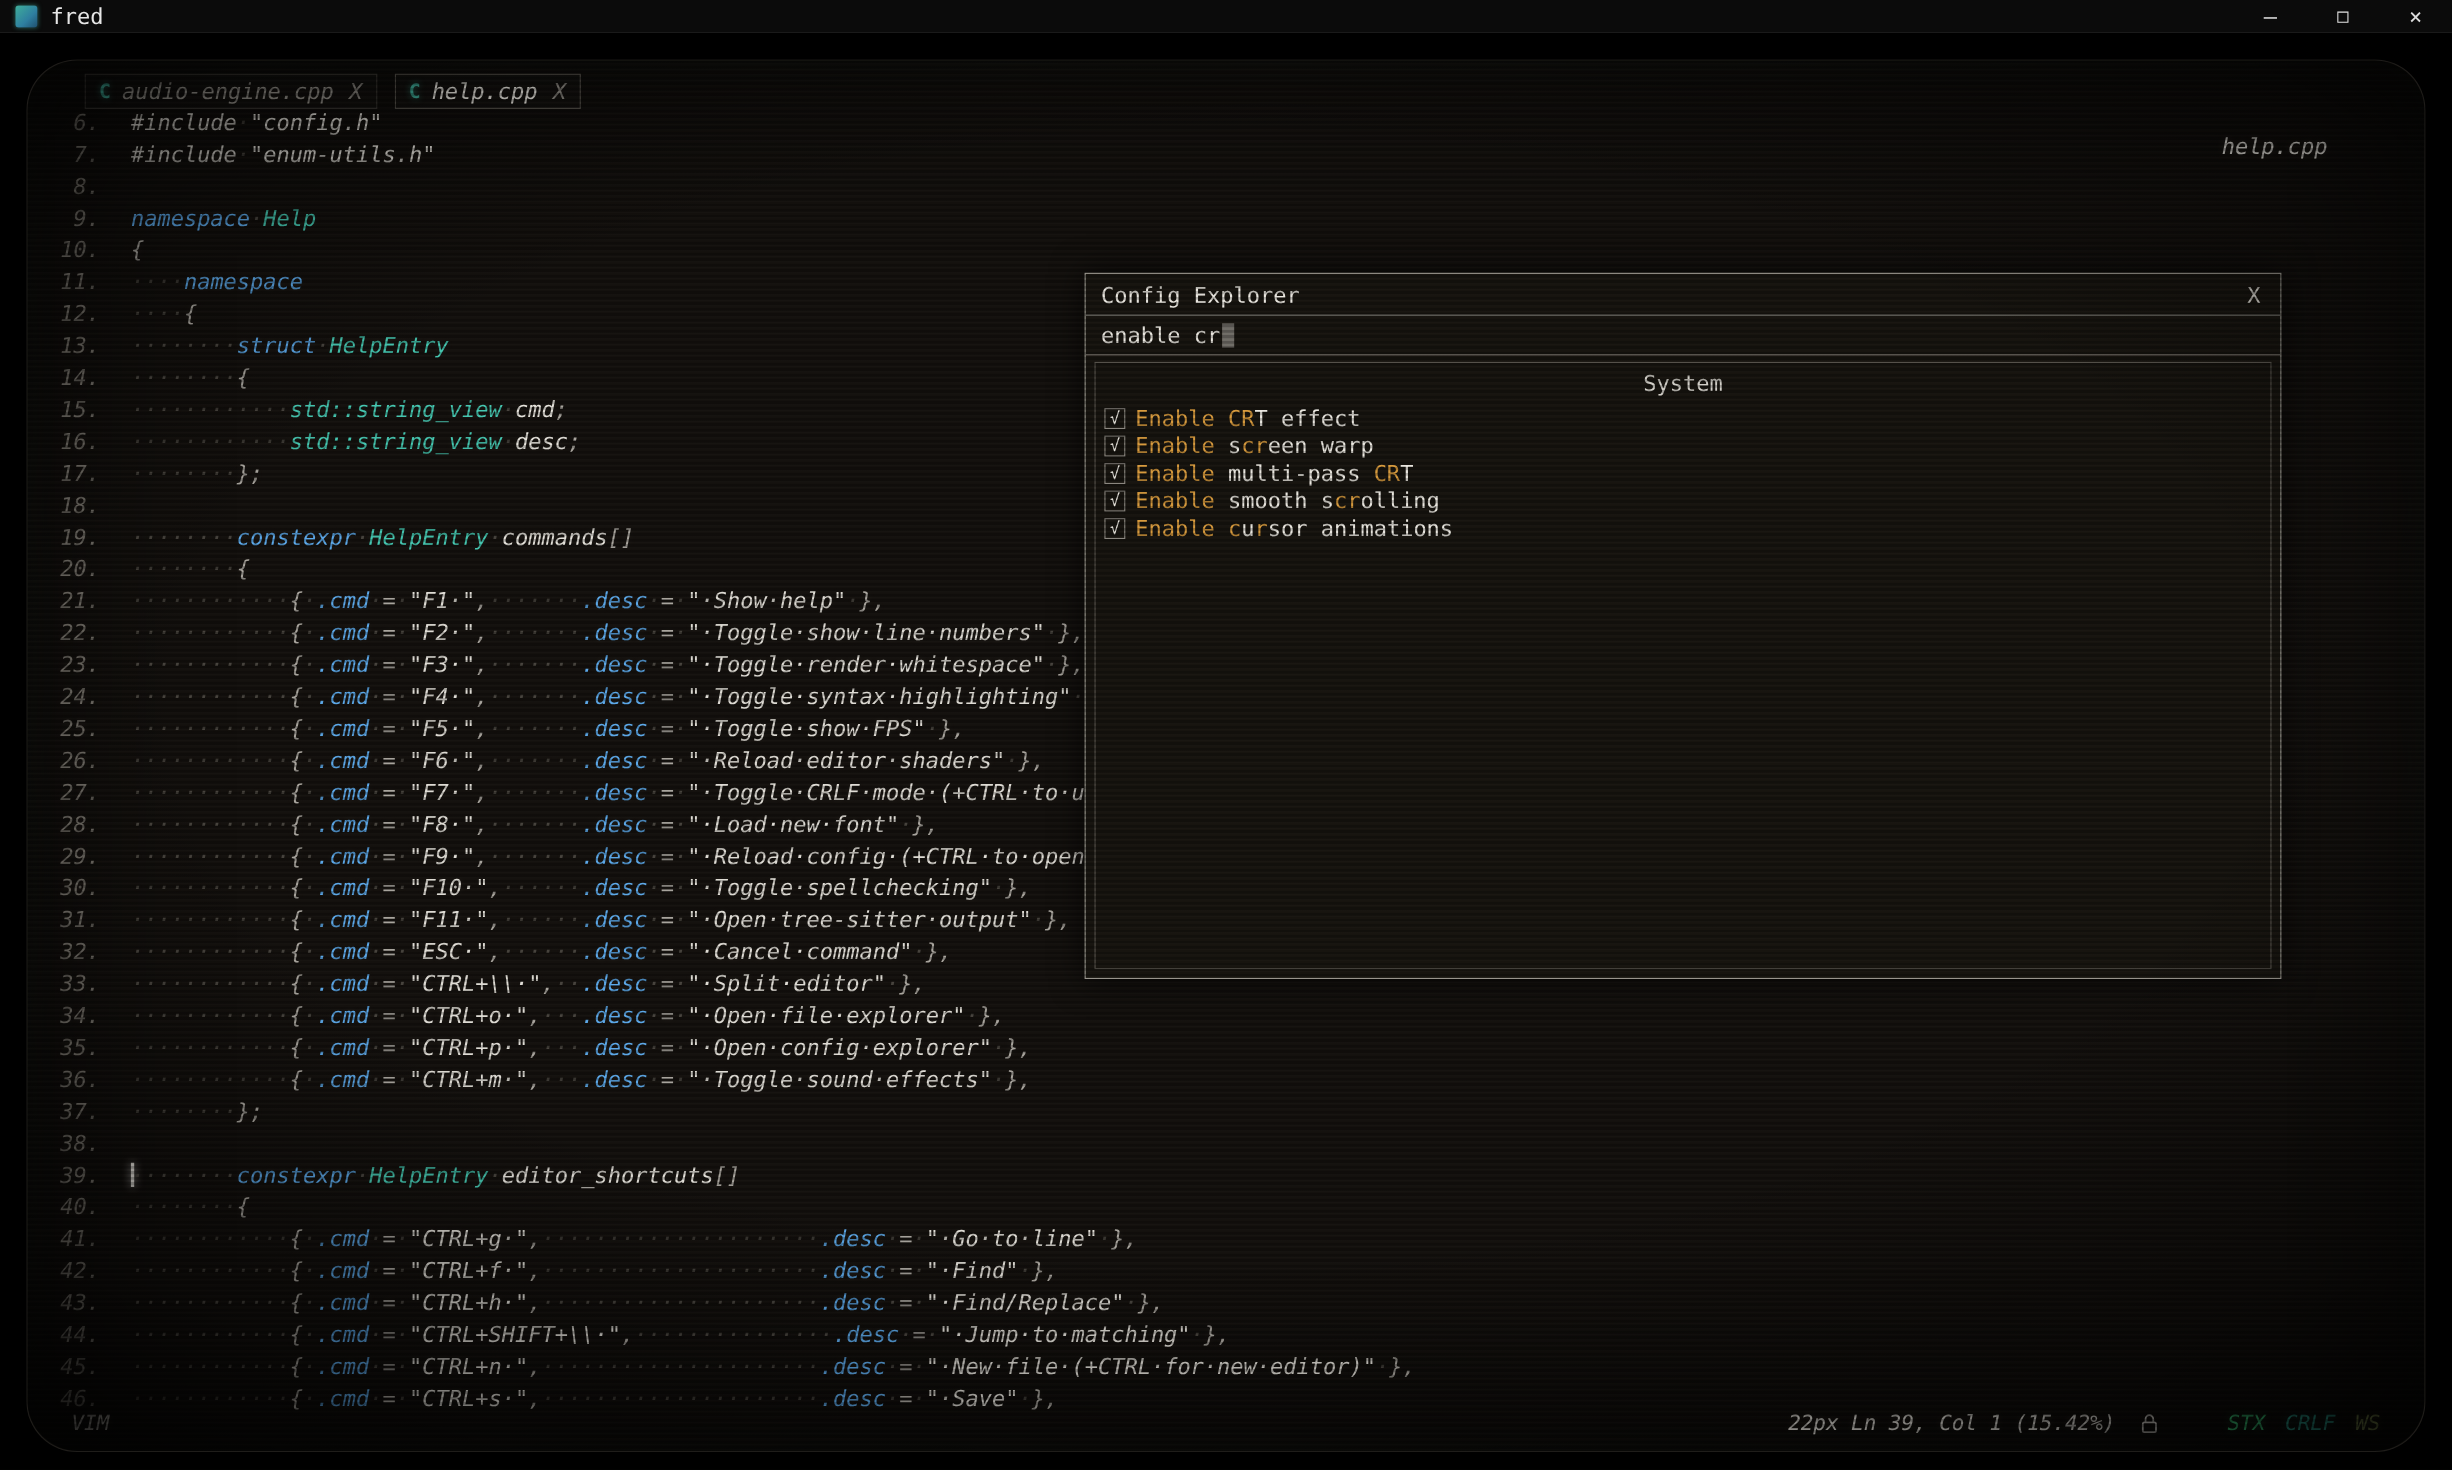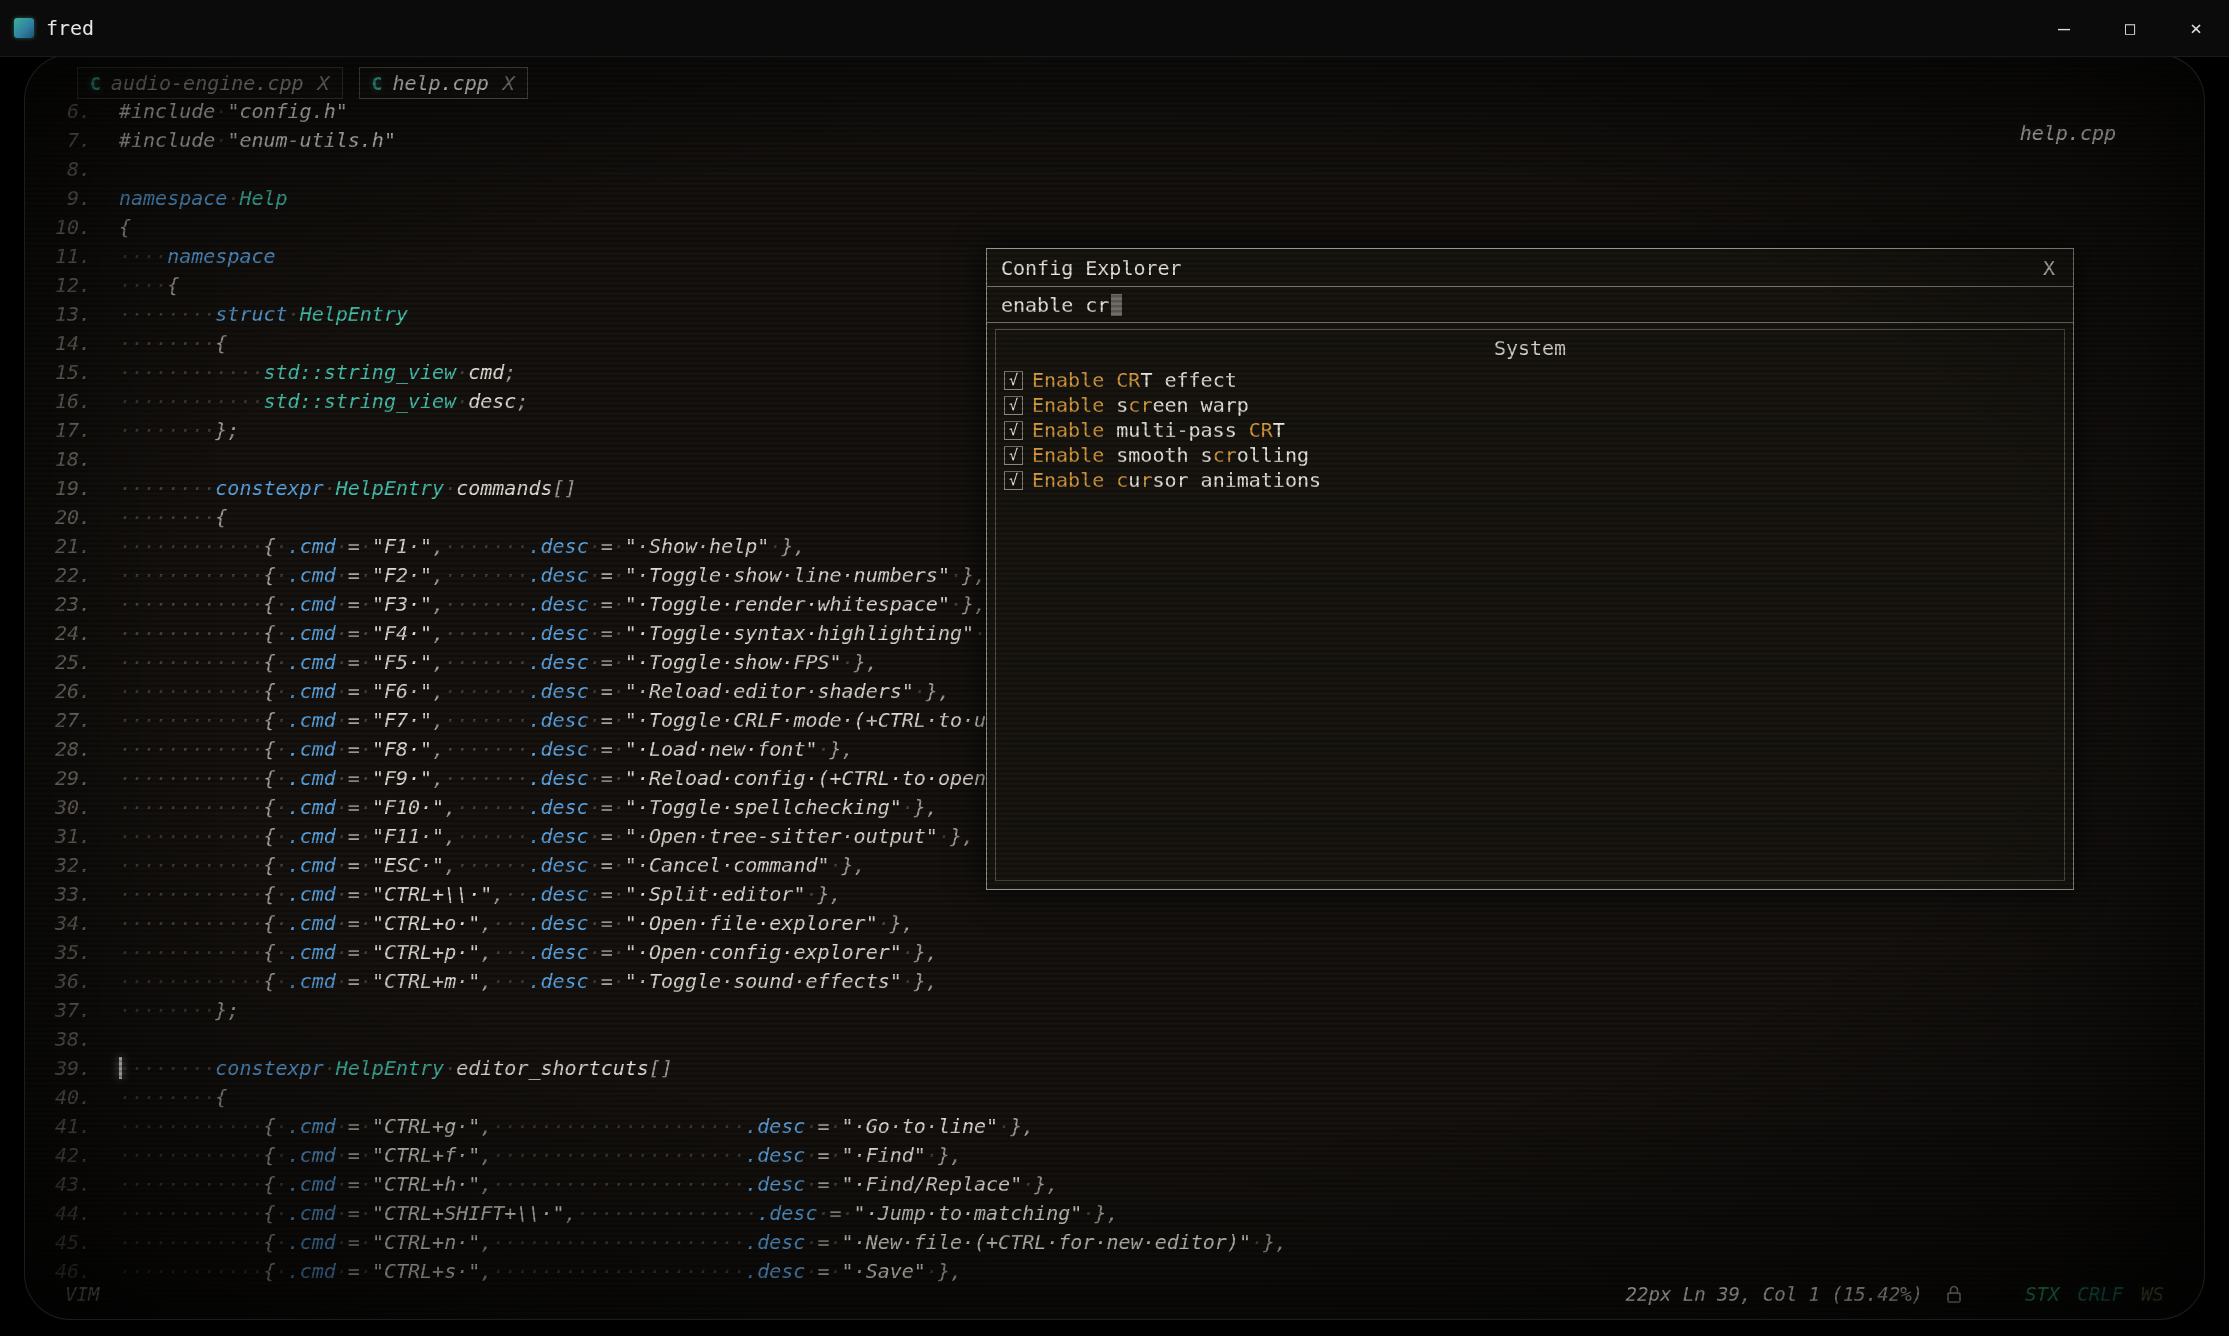--- a/index.html
+++ b/index.html
@@ -1,21 +1,21 @@
 <!DOCTYPE html>
 <html><head>
 <meta charset="utf-8">
 <style>
   * { box-sizing: border-box; margin: 0; padding: 0; }
   html,body { width: 2229px; height: 1336px; background:#000; overflow:hidden; }
   body { font-family: "DejaVu Sans Mono", monospace; }
 
   
   .titlebar {
-    position:absolute; top:0; left:0; right:0; height:57px;
+    position:absolute; top:0; left:0; right:0; height:30px;
     background:#0b0b0b; display:flex; align-items:center;
     color:#e6e6e6; font-size:20px; z-index:50;
     border-bottom:1px solid #1a1a1a;
   }
   .app-icon {
     width:20px; height:20px; margin:0 12px 0 14px; border-radius:3px;
     background:linear-gradient(135deg,#3fae9a 0%, #2e7fa0 60%, #1f4f6e 100%);
     box-shadow:0 0 4px rgba(63,174,154,.5);
   }
   .win-controls { margin-left:auto; display:flex; height:100%; }

